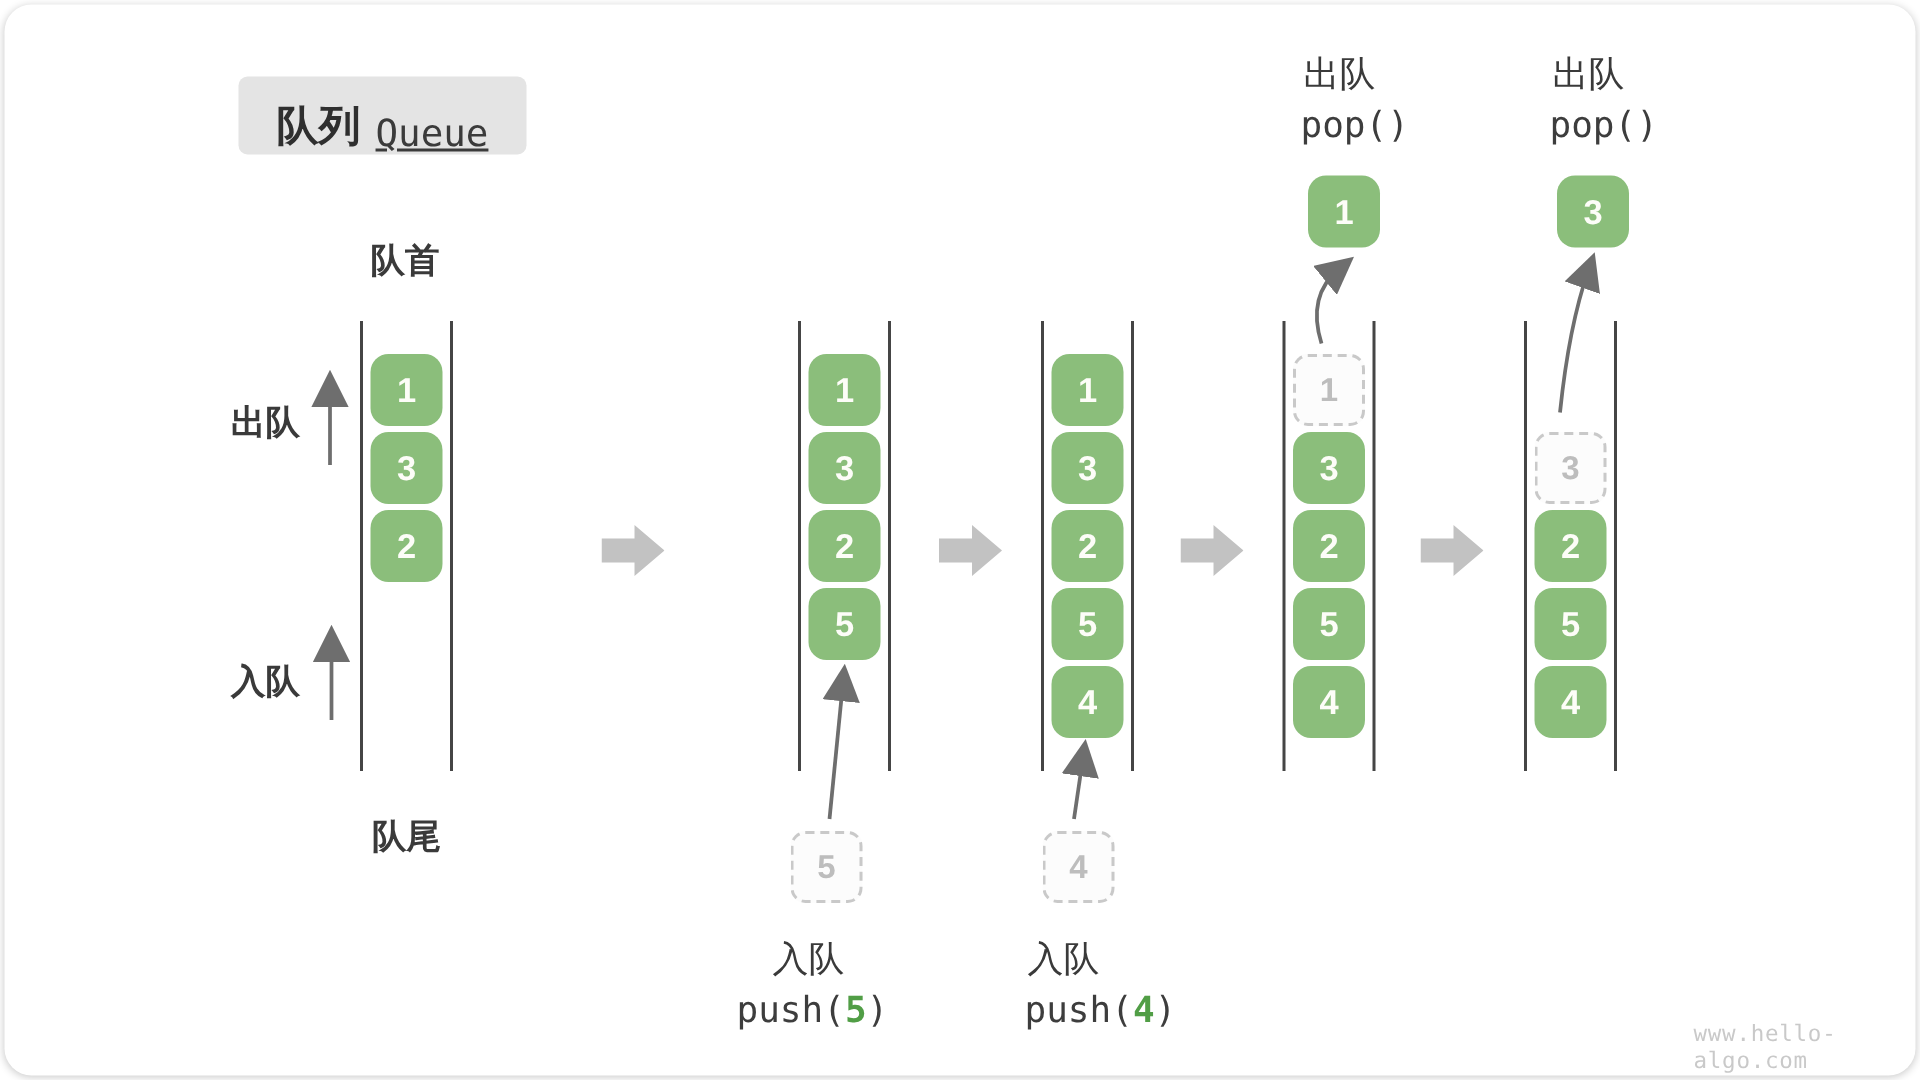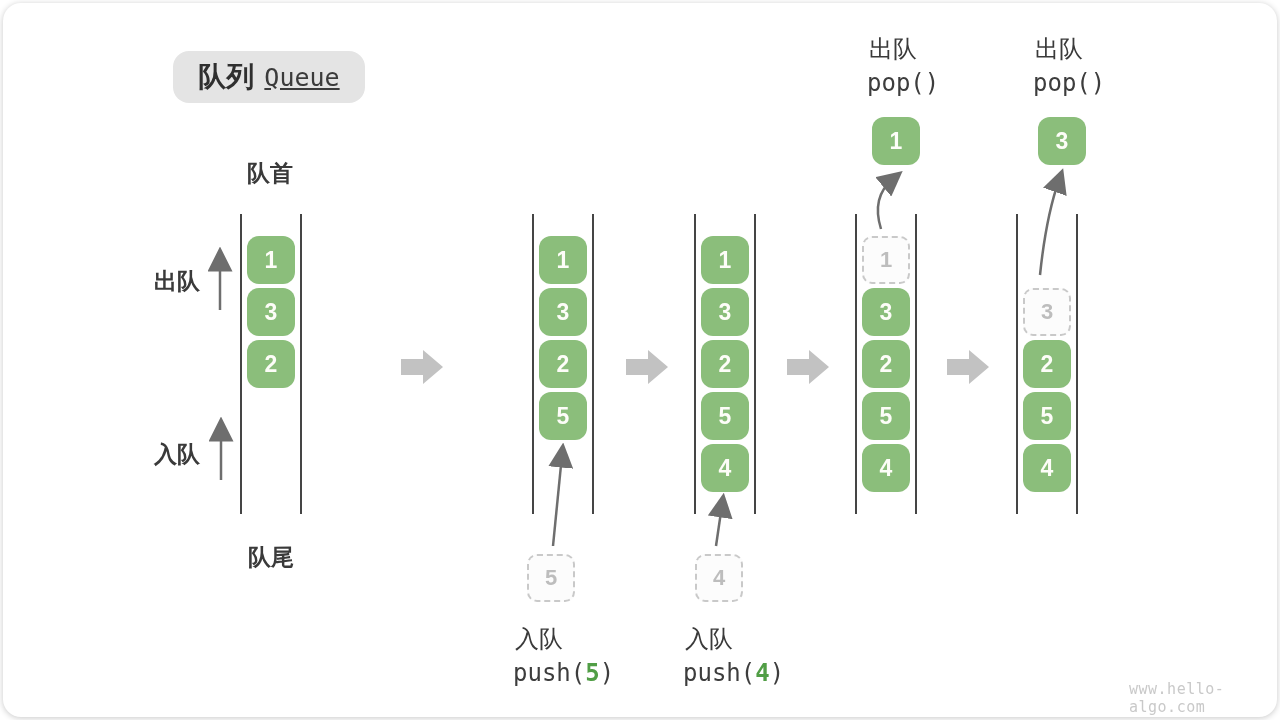--- a/index.html
+++ b/index.html
@@ -2,22 +2,22 @@
 <html><head>
 <meta charset="utf-8">
 <style>
   html,body{margin:0;padding:0;background:#ffffff;}
   body{width:1280px;height:720px;position:relative;font-family:"Liberation Sans",sans-serif;color:#3b3b3b;}
   .card{position:absolute;left:3px;top:3px;width:1274px;height:714px;background:#ffffff;border-radius:18px;
         box-shadow:0 1px 6px rgba(0,0,0,0.22);overflow:hidden;}
   .abs{position:absolute;}
   .mono{font-family:"DejaVu Sans Mono","Liberation Mono",monospace;}
 
-  .title-box{left:170px;top:48px;width:192px;height:52px;background:#e4e4e4;border-radius:16px;
-             display:flex;align-items:center;justify-content:center;gap:10px;}
+  .title-box{left:156px;top:48px;width:192px;height:52px;background:#e4e4e4;border-radius:6px;
+             display:flex;align-items:flex-end;justify-content:center;gap:10px;}
   .title-zh{font-size:28px;font-weight:700;color:#2f2f2f;}
   .title-en{font-size:25px;color:#3b3b3b;text-decoration:underline;}
 
   .side-label{font-size:23px;font-weight:700;color:#3a3a3a;text-align:center;}
 
   .rails{width:62px;height:300px;top:211px;border-left:2px solid #454545;border-right:2px solid #454545;box-sizing:border-box;}
 
   .qbox{width:48px;height:48px;border-radius:12px;background:#8bbe7b;color:#fdfdf8;
         display:flex;align-items:center;justify-content:center;font-size:23px;font-weight:700;}
   .ghost{width:48px;height:48px;border-radius:10px;background:#fcfcfc;border:2px dashed #c9c9c9;box-sizing:border-box;
@@ -83,21 +83,21 @@
 
   <div class="abs op-label" style="left:866px;top:30px;">出队</div>
   <div class="abs op-code mono" style="left:864px;top:66px;">pop()</div>
   <div class="abs op-label" style="left:1032px;top:30px;">出队</div>
   <div class="abs op-code mono" style="left:1030px;top:66px;">pop()</div>
 
   <div class="abs ghost" style="left:524px;top:551px;">5</div>
   <div class="abs ghost" style="left:692px;top:551px;">4</div>
 
   <div class="abs op-label" style="left:512px;top:620px;">入队</div>
-  <div class="abs op-code mono" style="left:510px;top:656px;"><span>push(</span><span class="arg">5</span><span>)</span></div>
+  <div class="abs op-code mono" style="left:488px;top:656px;"><span>push(</span><span class="arg">5</span><span>)</span></div>
   <div class="abs op-label" style="left:682px;top:620px;">入队</div>
   <div class="abs op-code mono" style="left:680px;top:656px;"><span>push(</span><span class="arg">4</span><span>)</span></div>
 
   <svg class="abs" style="left:398px;top:347px;" width="42" height="34">
       <polygon points="0,9 22,9 22,0 42,17 22,34 22,25 0,25" fill="#c2c2c2"></polygon>
     </svg>
   <svg class="abs" style="left:623px;top:347px;" width="42" height="34">
       <polygon points="0,9 22,9 22,0 42,17 22,34 22,25 0,25" fill="#c2c2c2"></polygon>
     </svg>
   <svg class="abs" style="left:784px;top:347px;" width="42" height="34">

